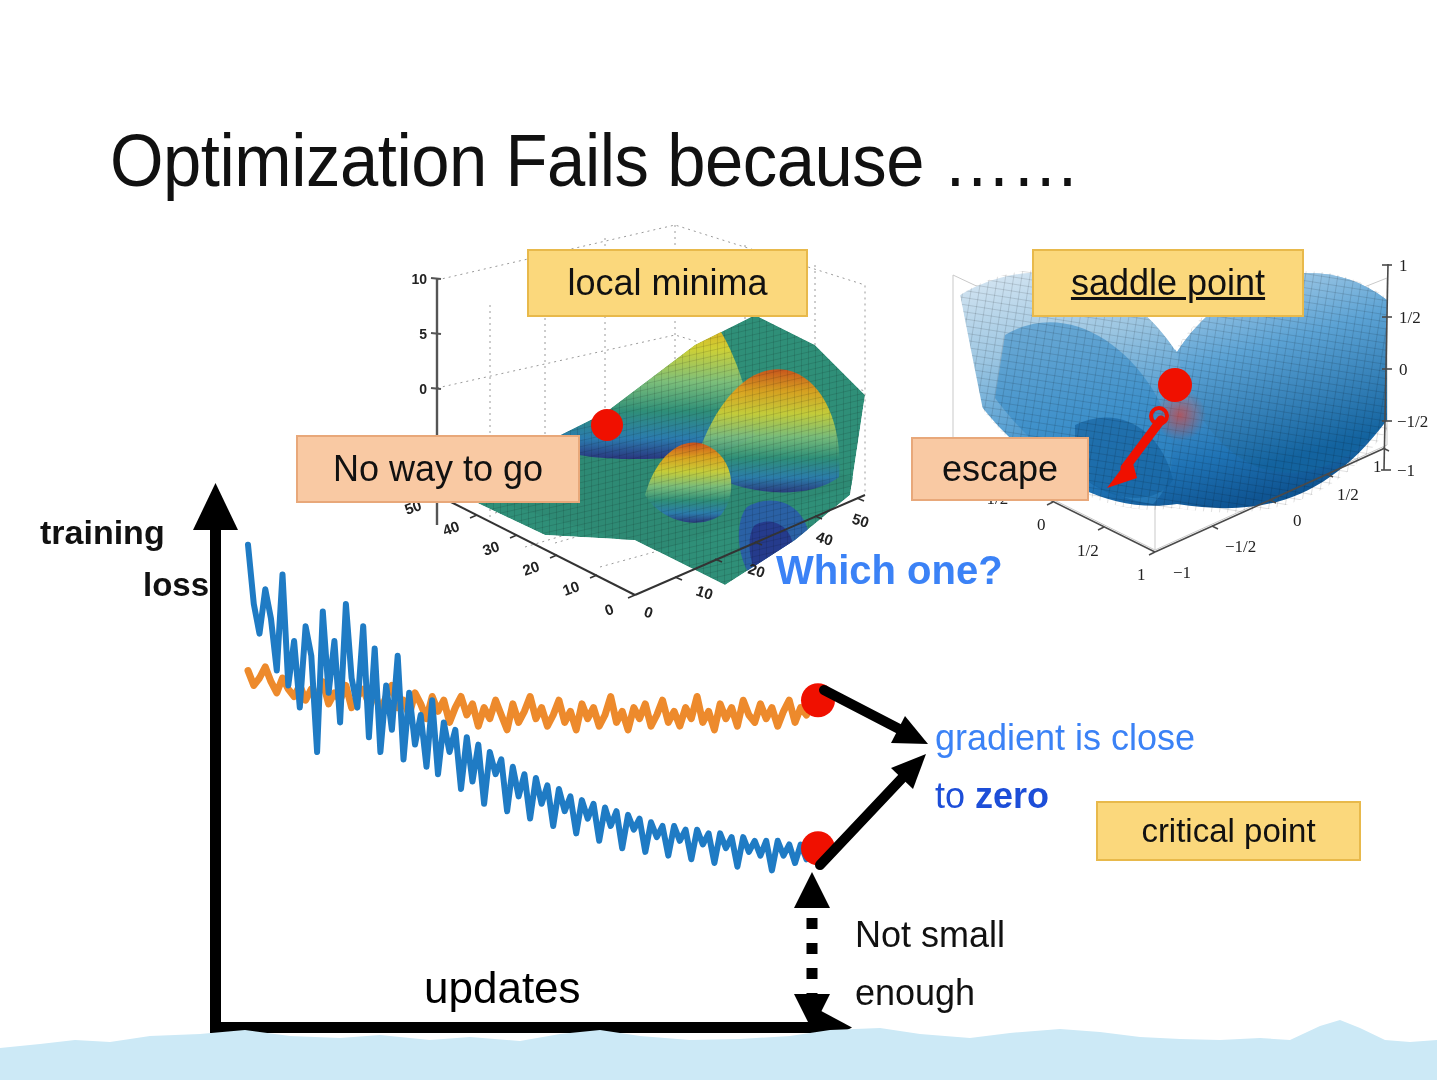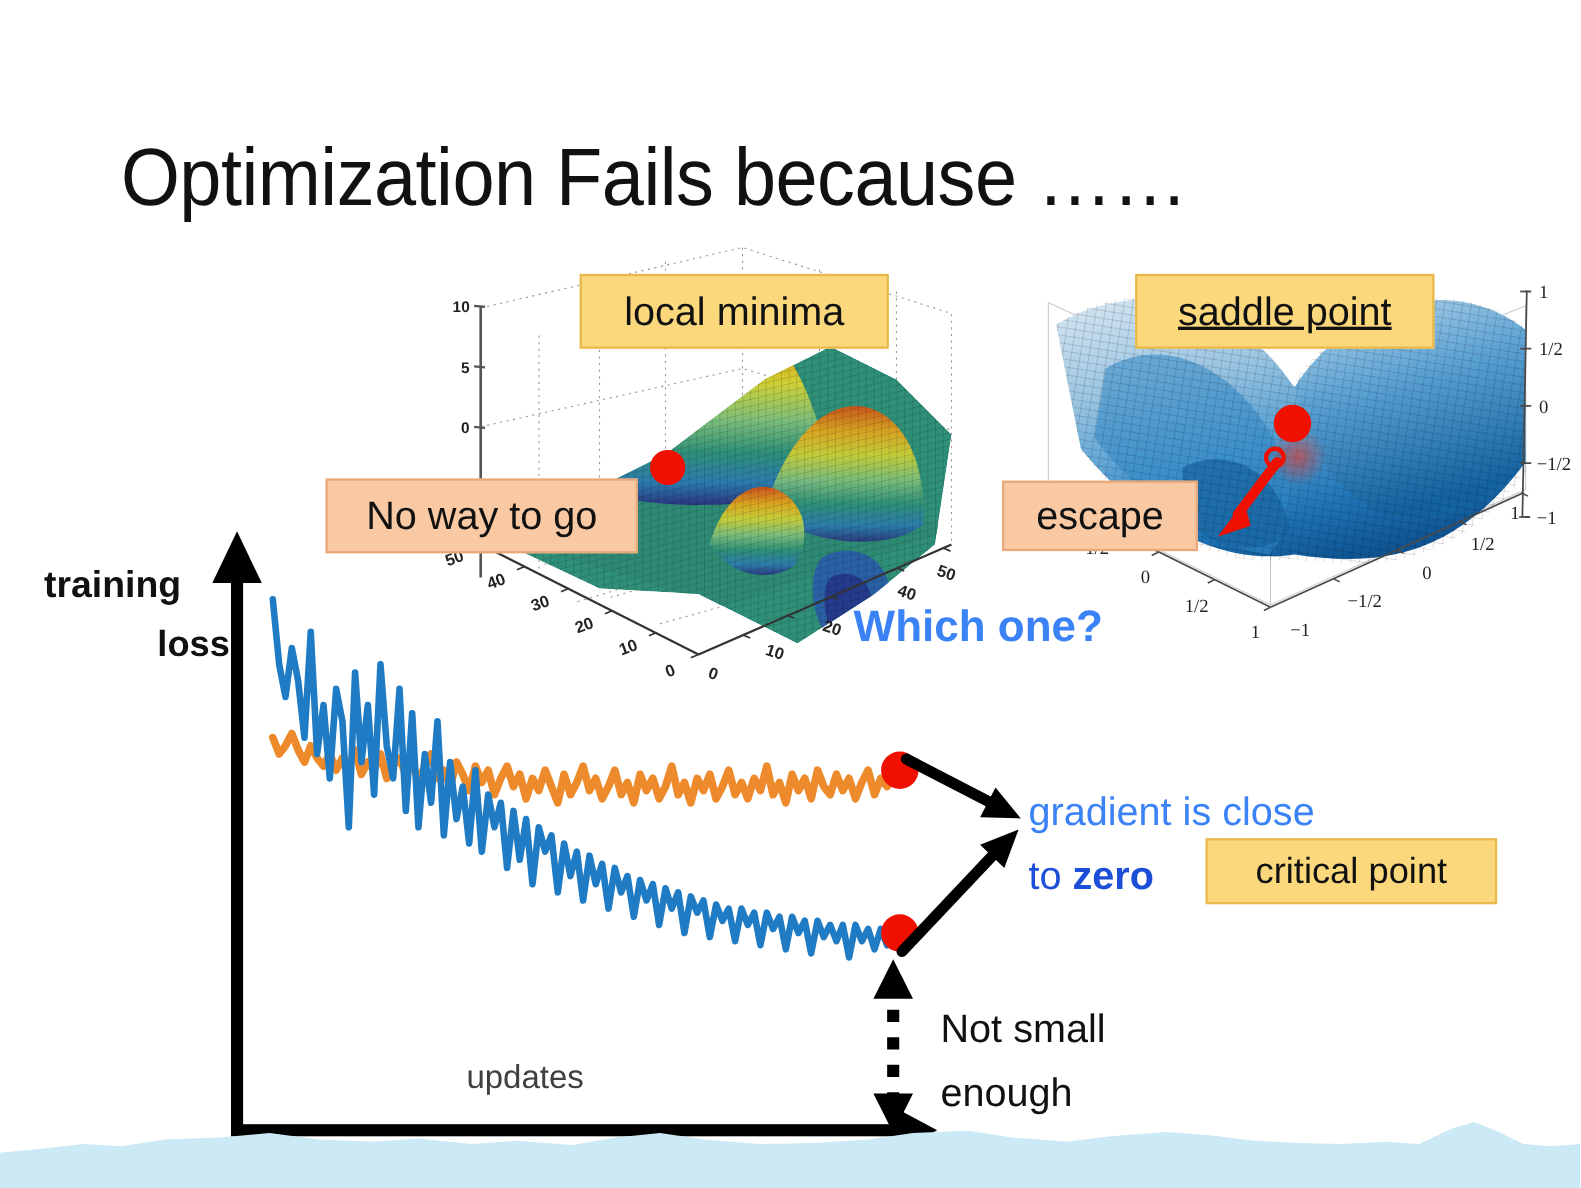--- a/index.html
+++ b/index.html
@@ -23,32 +23,32 @@
     color:#111; display:flex; align-items:center; justify-content:center;
     box-sizing:border-box;
   }
   .callout.yellow{background:#FBD87C;border:2px solid #E8B94B;}
   .callout.peach{background:#F9C9A3;border:2px solid #E8A87A;}
 
   #box-local-minima{left:527px;top:249px;width:281px;height:68px;font-size:36px;}
   #box-saddle-point{left:1032px;top:249px;width:272px;height:68px;font-size:36px;text-decoration:underline;}
   #box-noway{left:296px;top:435px;width:284px;height:68px;font-size:36px;}
   #box-escape{left:911px;top:425px;width:178px;height:64px;font-size:36px;margin-top:12px;}
-  #box-critical{left:1096px;top:762px;width:265px;height:60px;font-size:33px;}
+  #box-critical{left:1096px;top:801px;width:265px;height:60px;font-size:33px;}
 
   
   #which-one{
     left:776px; top:548px; font-size:40px; font-weight:bold; color:#3b82f6;
     font-family:"Liberation Sans",sans-serif; white-space:nowrap;
   }
 
   
   #lbl-training{left:40px;top:513px;font-size:34px;font-weight:bold;color:#111;}
   #lbl-loss{left:122px;top:566px;font-size:33px;font-weight:bold;color:#111;margin-left:21px;}
-  #lbl-updates{left:424px;top:963px;font-size:30px;color:#404040;}
+  #lbl-updates{left:424px;top:963px;font-size:44px;color:#000000;}
   #txt-gradient{left:935px;top:717px;font-size:36px;color:#3b82f6;white-space:nowrap;}
   #txt-tozero{left:935px;top:775px;font-size:36px;color:#1d4ed8;white-space:nowrap;}
   #txt-tozero b{font-weight:bold;}
   #txt-notsmall{left:855px;top:914px;font-size:36px;color:#111;white-space:nowrap;}
   #txt-enough{left:855px;top:972px;font-size:36px;color:#111;white-space:nowrap;}
 
   
   #bottom-wave{left:0;bottom:0;width:1437px;height:60px;}
 
   svg.layer{position:absolute;left:0;top:0;width:1437px;height:1080px;pointer-events:none;}

